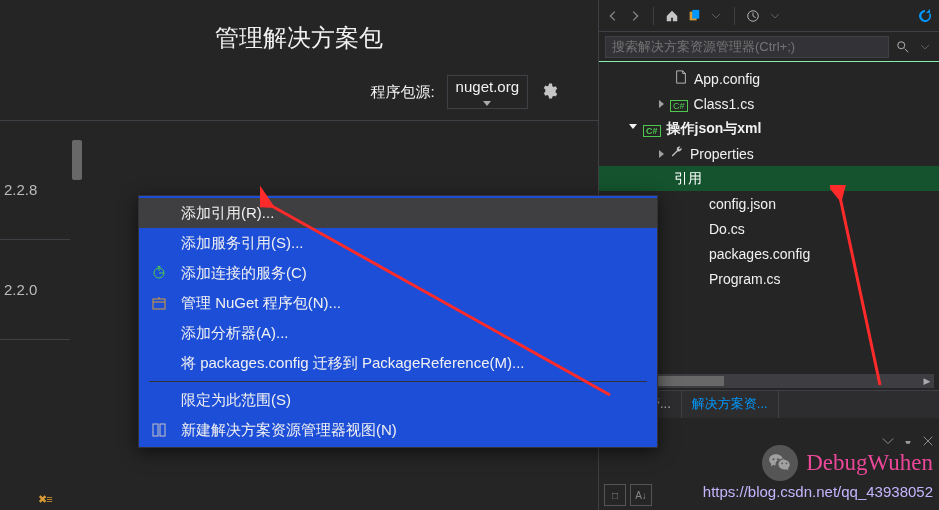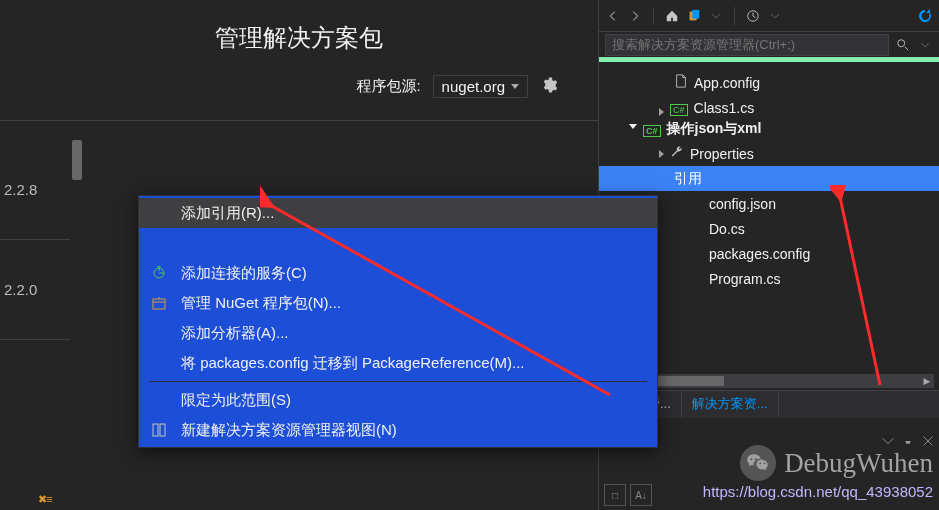--- a/index.html
+++ b/index.html
@@ -37,20 +37,21 @@
       align-items: center;
       gap: 12px;
     }
     .source-label { font-size: 15px; color: #f1f1f1; }
     .source-select {
       display: flex; align-items: center;
       gap: 6px;
       border: 1px solid #3f3f46;
       padding: 2px 8px;
       font-size: 15px;
+      flex-direction: column;
     }
     .chevron-down { width: 0; height: 0; border-left: 4px solid transparent; border-right: 4px solid transparent; border-top: 5px solid #aaa; }
     .gear svg { fill: #c5c5c5; }
     .hr { position: absolute; left: 0; top: 120px; width: 598px; height: 1px; background: #3f3f46; }
     .left-versions {
       position: absolute;
       left: 0; top: 140px;
       width: 70px;
       color: #bbb;
       font-size: 15px;
@@ -81,21 +82,21 @@
     .tb-icon { width: 16px; height: 16px; display: flex; align-items: center; justify-content: center; }
     .tb-icon svg { fill: #c5c5c5; }
     .tb-sep { width: 1px; height: 18px; background: #3f3f46; margin: 0 4px; }
     .tb-spacer { flex: 1; }
     .refresh svg { fill: #0097fb; }
     .search-row {
       height: 30px;
       display: flex;
       align-items: center;
       padding: 0 6px;
-      border-bottom: 5px solid #86efac;
+      border-bottom: 1px solid #86efac;
       gap: 6px;
     }
     .search-input {
       flex: 1;
       background: #333337;
       border: 1px solid #3f3f46;
       color: #a0a0a0;
       padding: 2px 6px;
       font-size: 13px;
       height: 22px;
@@ -107,31 +108,31 @@
       height: calc(100% - 62px);
     }
     .tree-row {
       display: flex;
       align-items: center;
       height: 25px;
       padding-left: 8px;
       gap: 6px;
       white-space: nowrap;
     }
-    .indent-1 { padding-left: 60px; align-items: flex-end; }
+    .indent-1 { padding-left: 60px; }
     .indent-2 { padding-left: 30px; }
     .indent-3 { padding-left: 60px; }
     .indent-4 { padding-left: 95px; }
     .tri { width: 0; height: 0; border-top: 4px solid transparent; border-bottom: 4px solid transparent; border-left: 5px solid #a0a0a0; }
     .tri.open { border-left: none; border-top: 5px solid #f1f1f1; border-left: 4px solid transparent; border-right: 4px solid transparent; }
     .file-icon svg { fill: #c5c5c5; }
     .cs-icon { border: 1px solid #4ec94e; color: #4ec94e; font-size: 9px; padding: 0 2px; line-height: 10px; }
     .csproj-icon { border: 1px solid #4ec94e; color: #4ec94e; font-size: 9px; padding: 0 2px; line-height: 10px; font-weight: bold; }
     .bold { font-weight: bold; }
-    .selected { background: #3b82f6; color: #fff; }
+    .selected { background: #14532d; color: #fff; }
     .bottom-tabs {
       position: absolute;
       bottom: 92px;
       right: 0;
       width: 341px;
       height: 28px;
       display: flex;
       border-top: 1px solid #3f3f46;
       background: #2d2d30;
     }
@@ -151,21 +152,21 @@
     .hscroll-arrow { width: 14px; height: 14px; display: flex; align-items: center; justify-content: center; color: #aaa; font-size: 9px; }
     .hscroll-arrow.right { margin-left: auto; }
     .watermark {
       position: absolute;
       right: 6px; bottom: 10px;
       text-align: right;
     }
     .wm-row { display: flex; align-items: center; justify-content: flex-end; gap: 8px; }
     .wm-logo { width: 36px; height: 36px; border-radius: 50%; background: #555; display: flex; align-items: center; justify-content: center; }
     .wm-logo svg { fill: #a0a0a0; }
-    .wm-name { font-size: 27px; color: #a3a3a3; font-family: serif; }
+    .wm-name { font-size: 23px; color: #ec4899; font-family: serif; }
     .wm-url { font-size: 15px; color: #c4b5fd; margin-top: 2px; }
     .pin-row {
       position: absolute;
       bottom: 62px;
       right: 4px;
       display: flex;
       gap: 6px;
       align-items: center;
     }
     .pin-row svg { fill: #999; width: 14px; height: 14px; }
@@ -376,20 +377,21 @@
     </svg>
 </div>
 
 <div class="context-menu" id="context-menu">
     <div class="cm-row hover">
       <span class="cm-icon"></span>
       <span>添加引用(R)...</span>
     </div>
     <div class="cm-row">
       <span class="cm-icon"></span>
+      <span>添加服务引用(S)...</span>
     </div>
     <div class="cm-row">
       <span class="cm-icon">
         <svg width="16" height="16" viewBox="0 0 16 16">
           <circle cx="8" cy="8" r="5" fill="none" stroke="#4ec94e"></circle>
           <path d="M8 3v3m5 2H8" stroke="#4ec94e"></path>
           <path d="M6 1l2 2 2-2" fill="#4ec94e"></path>
         </svg>
       </span>
       <span>添加连接的服务(C)</span>

